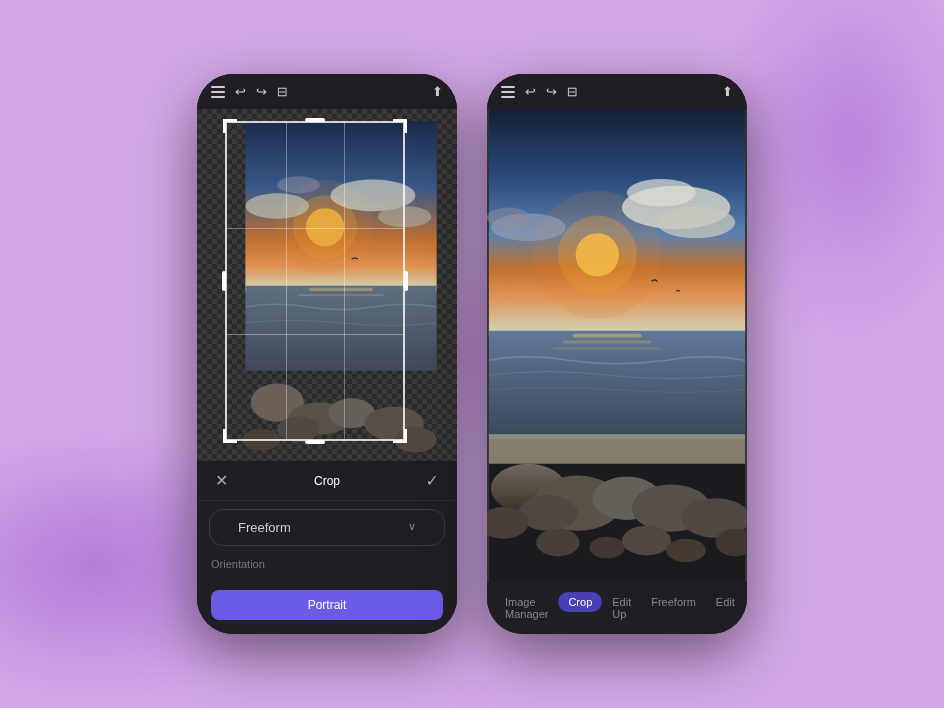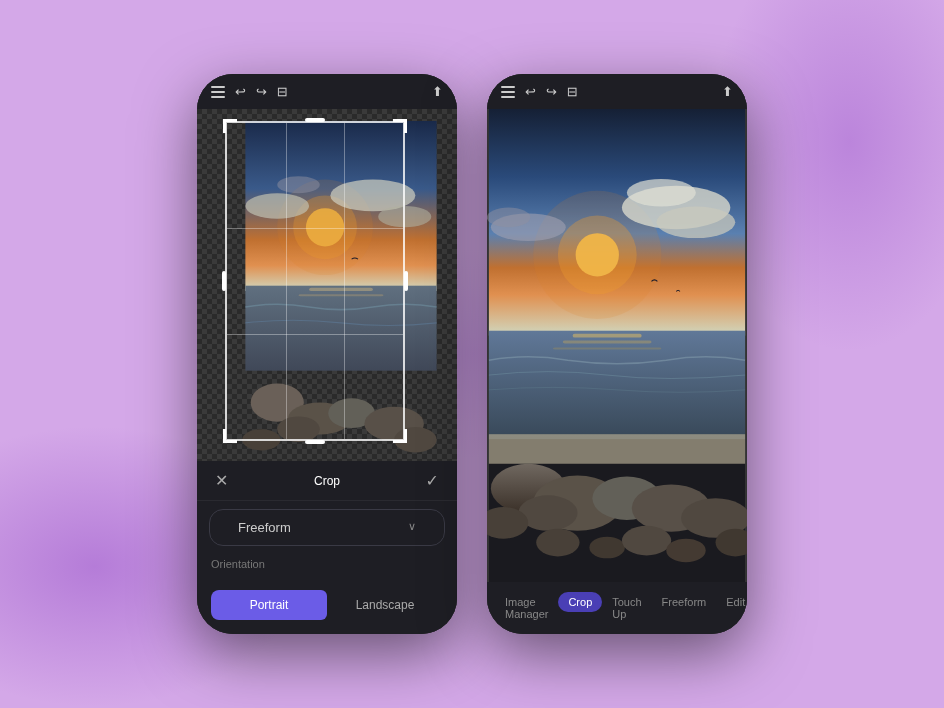--- a/index.html
+++ b/index.html
@@ -366,21 +366,20 @@
 
       <div class="freeform-select">
         <span class="freeform-label">Freeform</span>
         <span class="chevron-down">∨</span>
       </div>
 
       <div class="orientation-section">
         <div class="orientation-label">Orientation</div>
         <div class="orientation-btns">
           <div class="orient-btn active">Portrait</div>
-          <div class="orient-btn inactive">Landscape</div>
         </div>
       </div>
     </div>
   </div>
 
   <div class="phone">
 
     <div class="phone-topbar">
       <div class="topbar-left">
         <div class="hamburger-lines">
@@ -461,21 +460,21 @@
     </div>
 
     <div class="phone-tabs">
       <div class="tab-item">
         <span>Image Manager</span>
       </div>
       <div class="tab-item active">
         <span>Crop</span>
       </div>
       <div class="tab-item">
-        <span>Touch Up</span>
+        <span>Edit Up</span>
       </div>
       <div class="tab-item">
         <span>Freeform</span>
       </div>
       <div class="tab-item">
         <span>Edit</span>
       </div>
     </div>
   </div>
 

